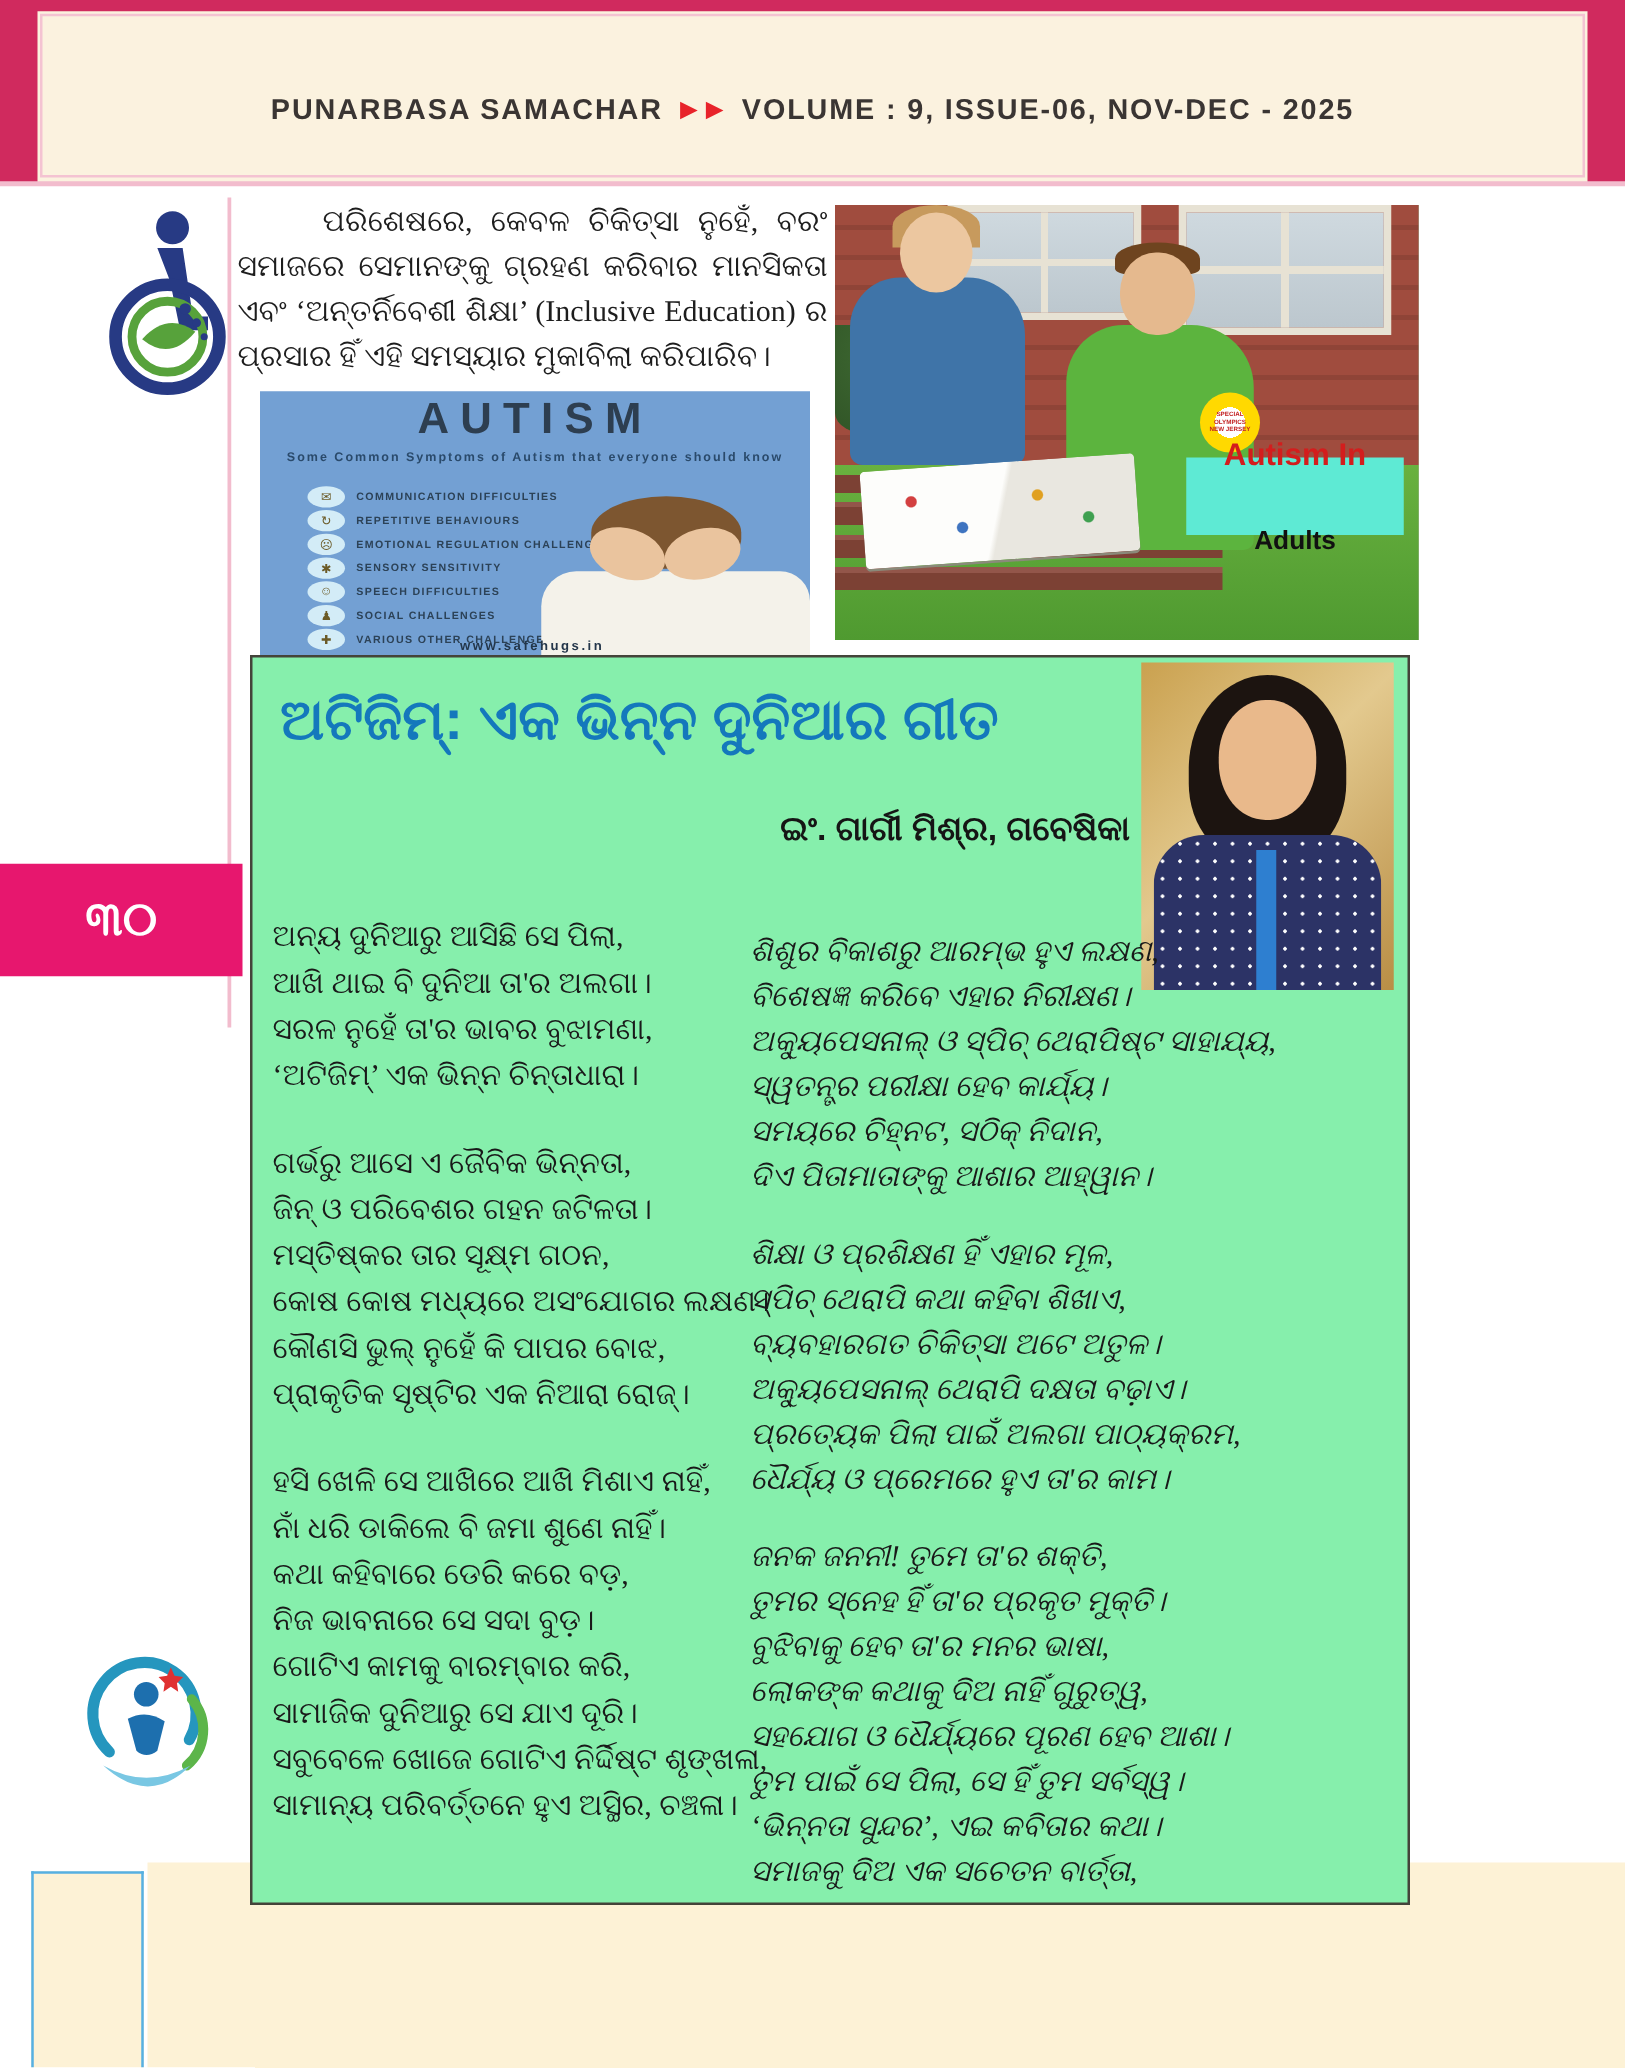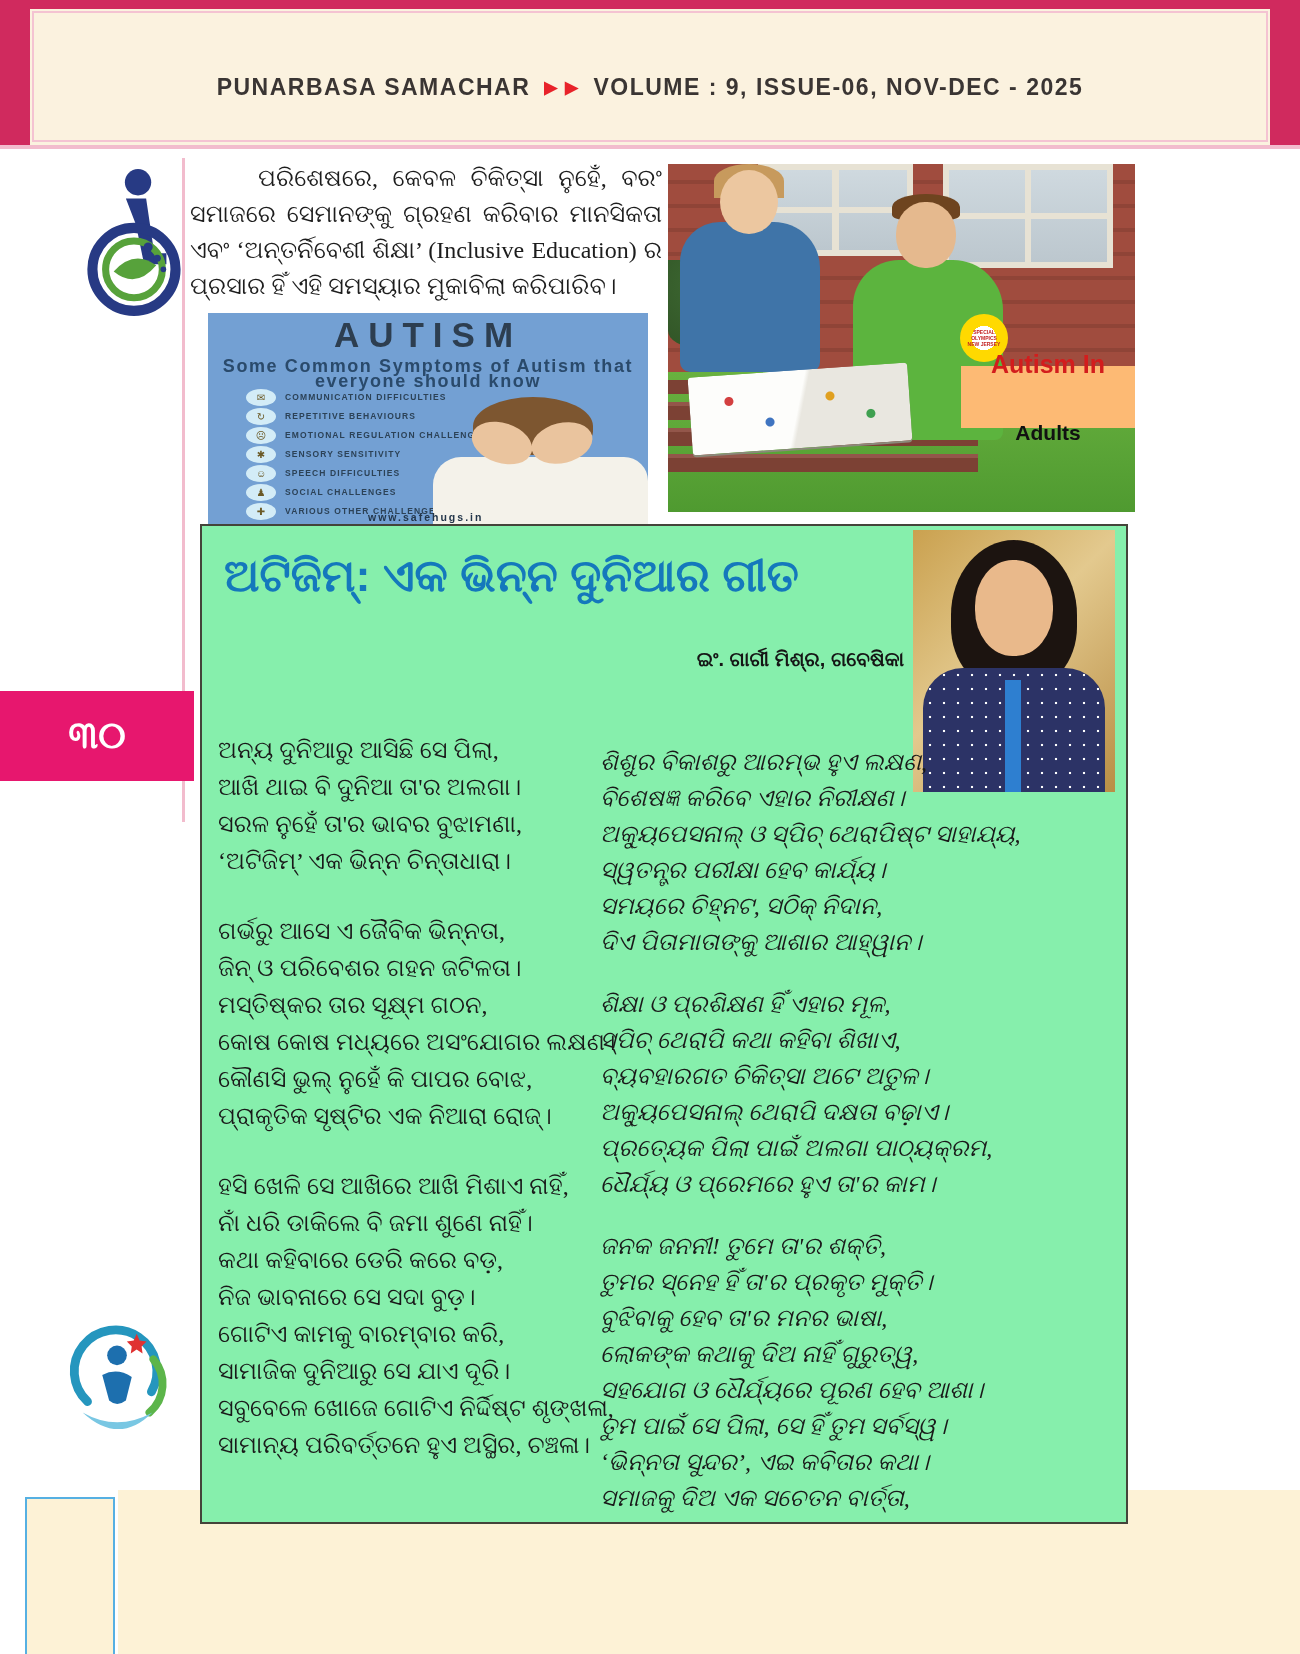--- a/index.html
+++ b/index.html
@@ -32,21 +32,21 @@
                 border:2px solid #56b0e2; border-bottom:none; }
 
   
   .intro { position:absolute; left:190px; top:160px; width:472px; font-size:24px; line-height:36px;
            color:#1d1d1d; text-align:justify; text-indent:68px; font-family:"Liberation Serif", serif; }
 
   
   .infographic { position:absolute; left:208px; top:313px; width:440px; height:212px; background:#73a0d3; overflow:hidden; z-index:1; }
   .ig-title { position:absolute; left:0; top:2px; width:100%; text-align:center; font-size:35px; font-weight:800;
               letter-spacing:9px; color:#2d3e50; }
-  .ig-sub { position:absolute; left:0; top:46px; width:100%; text-align:center; font-size:18px; font-weight:600;
+  .ig-sub { position:absolute; left:0; top:46px; width:100%; text-align:center; font-size:10px; font-weight:600;
             letter-spacing:1.6px; color:#2a4a6b; line-height:15px; }
   .ig-items { position:absolute; left:38px; top:76px; }
   .ig-row { display:flex; align-items:center; gap:9px; margin-bottom:2px; }
   .ig-icon { flex:0 0 30px; height:17px; border-radius:50%; background:#d3ecf7; display:flex;
              align-items:center; justify-content:center; font-size:10px; color:#6b5a26; }
   .ig-label { font-size:8.5px; font-weight:700; letter-spacing:1.1px; line-height:9px; color:#2c4257; width:205px; }
   .ig-web { position:absolute; left:160px; bottom:2px; font-size:10.5px; font-weight:700; letter-spacing:2px; color:#23364a; }
   .ig-child { position:absolute; right:0; top:84px; width:235px; height:128px; }
   .child-hair { position:absolute; left:60px; top:0; width:120px; height:58px; background:#7d5630; border-radius:55% 55% 45% 45%; }
   .child-shirt { position:absolute; left:20px; top:60px; width:215px; height:68px; background:#f4f2ea; border-radius:28px 24px 0 0; }
@@ -80,37 +80,37 @@
       display:flex; align-items:center; justify-content:center; text-align:center;
       font-size:5px; font-weight:700; color:#c22222; line-height:6px; padding:5px; }
   .ph-book { position:absolute; left:22px; top:206px; width:220px; height:78px; border-radius:4px;
       transform:rotate(-4deg); box-shadow:0 2px 0 #8a8a7a;
       background-image:
         radial-gradient(circle at 18% 34%, #d34040 4px, transparent 5px),
         radial-gradient(circle at 36% 64%, #3f74c0 4px, transparent 5px),
         radial-gradient(circle at 64% 36%, #e0a020 4px, transparent 5px),
         radial-gradient(circle at 82% 62%, #3fa050 4px, transparent 5px),
         linear-gradient(105deg,#fdfdfb 49%, #e9e7e0 51%); }
-  .ph-badge { position:absolute; right:0; top:202px; width:174px; height:62px; background:#fdba74;
+  .ph-badge { position:absolute; right:12px; top:202px; width:174px; height:62px; background:#5eead4;
               display:flex; flex-direction:column; align-items:center; justify-content:center;gap:44px; }
   .badge1 { color:#d31d1d; font-size:25px; font-weight:800; line-height:27px; }
   .badge2 { color:#111111; font-size:21px; font-weight:800; line-height:22px; }
 
   
   .article { position:absolute; left:200px; top:524px; width:928px; height:1000px; background:#86efac;
              border:2px solid #44443a; z-index:2; overflow:hidden; }
   .article-title { position:absolute; left:22px; top:24px; font-size:45px; font-weight:700; color:#1478bc; white-space:nowrap; }
   .portrait { position:absolute; right:11px; top:4px; width:202px; height:262px; overflow:hidden;
               background:linear-gradient(135deg,#caa14f 0%, #e3c98e 45%, #b98e45 100%); }
   .pt-hair { position:absolute; left:38px; top:10px; width:126px; height:150px; background:#1c1410; border-radius:50% 50% 42% 42%; }
   .pt-face { position:absolute; left:62px; top:30px; width:78px; height:96px; background:#e9b98b; border-radius:48%; }
   .pt-body { position:absolute; left:10px; top:138px; width:182px; height:124px; border-radius:40px 40px 0 0;
              background:radial-gradient(#ffffff 1.2px, transparent 1.6px) 0 0/14px 14px, #2c3366; }
   .pt-lanyard { position:absolute; left:92px; top:150px; width:16px; height:112px; background:#2e7fd0; }
-  .article-author { position:absolute; right:222px; top:122px; font-size:20px; font-weight:700; color:#151515; white-space:nowrap; }
+  .article-author { position:absolute; right:222px; top:122px; font-size:27px; font-weight:700; color:#151515; white-space:nowrap; }
 
   .poem { position:absolute; font-size:24px; color:#191919; font-family:"Liberation Serif", serif; }
   .poem p { white-space:nowrap; }
   .poem-left  { left:16px;  top:206px; width:380px; }
   .poem-left p { line-height:37px; height:37px; }
   .poem-left .stanza { margin-bottom:33px; }
   .poem-right { left:398px; top:218px; width:520px; }
   .poem-right p { line-height:36px; height:36px;font-style:italic; }
   .poem-right .stanza { margin-bottom:26px; }
 </style>

